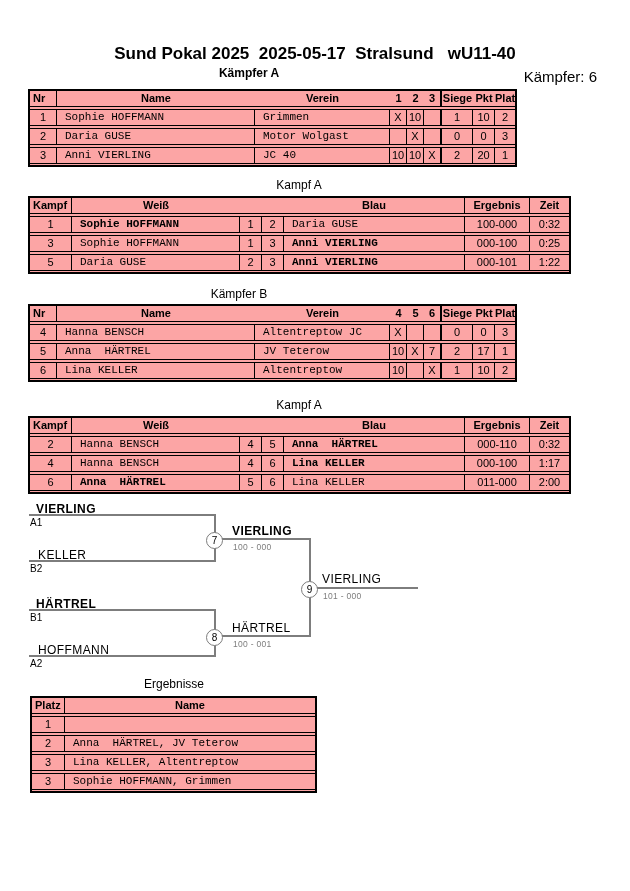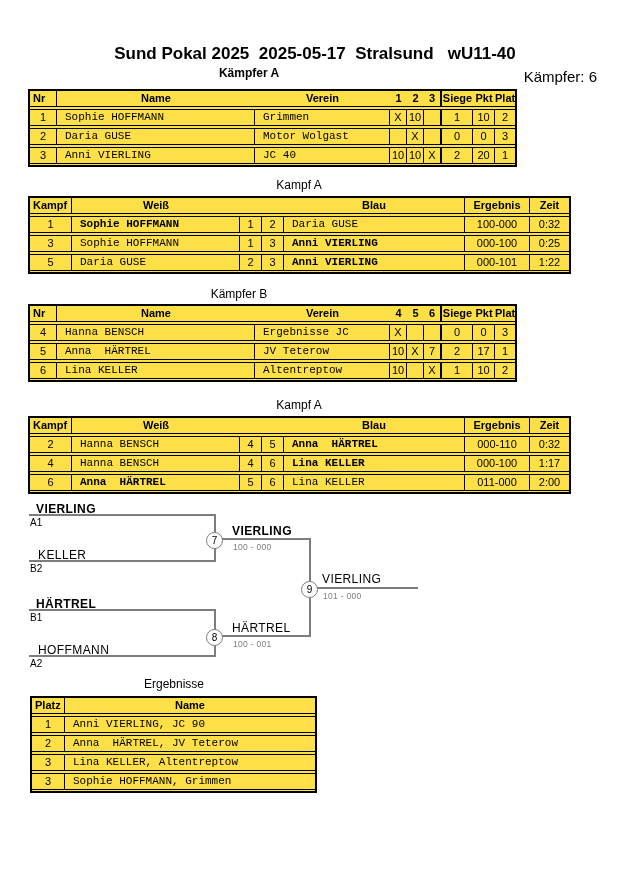--- a/index.html
+++ b/index.html
@@ -6,21 +6,21 @@
   .page{position:relative;width:630px;height:891px;background:#ffffff;
         font-family:"Liberation Sans",sans-serif;color:#000;overflow:hidden;}
   .title{position:absolute;top:44px;left:0;width:630px;text-align:center;
          font-size:17px;font-weight:bold;white-space:pre;}
   .subtitle{position:absolute;top:66px;left:149px;width:200px;text-align:center;
             font-size:12px;font-weight:bold;}
   .count{position:absolute;top:68px;left:477px;width:120px;text-align:right;font-size:15px;}
   .caption{position:absolute;font-size:12px;font-weight:normal;width:200px;text-align:center;}
 
   
-  .tbl{position:absolute;border:2px solid #000;box-sizing:border-box;background:#fde047;padding-bottom:1px;}
+  .tbl{position:absolute;border:2px solid #000;box-sizing:border-box;background:#fca5a5;padding-bottom:1px;}
   .trow{display:flex;align-items:stretch;box-sizing:border-box;}
   .thead{height:16px;border-bottom:1px solid #000;font-weight:bold;}
   .tdata{height:17px;border-top:1px solid #000;border-bottom:1px solid #000;margin-top:2px;}
   .c{box-sizing:border-box;font-size:11px;line-height:15px;white-space:pre;overflow:hidden;}
   .tdata .c{line-height:15px;}
   .ctr{text-align:center;}
   .lft{text-align:left;padding-left:8px;font-family:Liberation Mono, monospace;}
   .br{border-right:1px solid #000;}
   .br2{border-right:2px solid #000;}
 
@@ -167,21 +167,21 @@
       <div class="c w-s ctr">4</div>
       <div class="c w-s ctr">5</div>
       <div class="c w-s3 ctr br2">6</div>
       <div class="c w-siege ctr">Siege</div>
       <div class="c w-pkt ctr">Pkt</div>
       <div class="c w-platz ctr">Platz</div>
     </div>
     <div class="trow tdata">
       <div class="c w-nr ctr br">4</div>
       <div class="c w-name lft br">Hanna BENSCH</div>
-      <div class="c w-verein lft br">Ergebnisse JC</div>
+      <div class="c w-verein lft br">Altentreptow JC</div>
       <div class="c w-s ctr br">X</div>
       <div class="c w-s ctr br"></div>
       <div class="c w-s3 ctr br2"></div>
       <div class="c w-siege ctr br">0</div>
       <div class="c w-pkt ctr br">0</div>
       <div class="c w-platz ctr">3</div>
     </div>
     <div class="trow tdata">
       <div class="c w-nr ctr br">5</div>
       <div class="c w-name lft br">Anna  HÄRTREL</div>
@@ -285,21 +285,20 @@
 
   <div class="caption" style="top:677px;left:74px">Ergebnisse</div>
 
   <div class="tbl rtab" style="top:696px">
     <div class="trow thead">
       <div class="c r-platz hleft br">Platz</div>
       <div class="c r-name ctr">Name</div>
     </div>
     <div class="trow tdata">
       <div class="c r-platz ctr br">1</div>
-      <div class="c r-name lft">Anni VIERLING, JC 90</div>
     </div>
     <div class="trow tdata">
       <div class="c r-platz ctr br">2</div>
       <div class="c r-name lft">Anna  HÄRTREL, JV Teterow</div>
     </div>
     <div class="trow tdata">
       <div class="c r-platz ctr br">3</div>
       <div class="c r-name lft">Lina KELLER, Altentreptow</div>
     </div>
     <div class="trow tdata">

